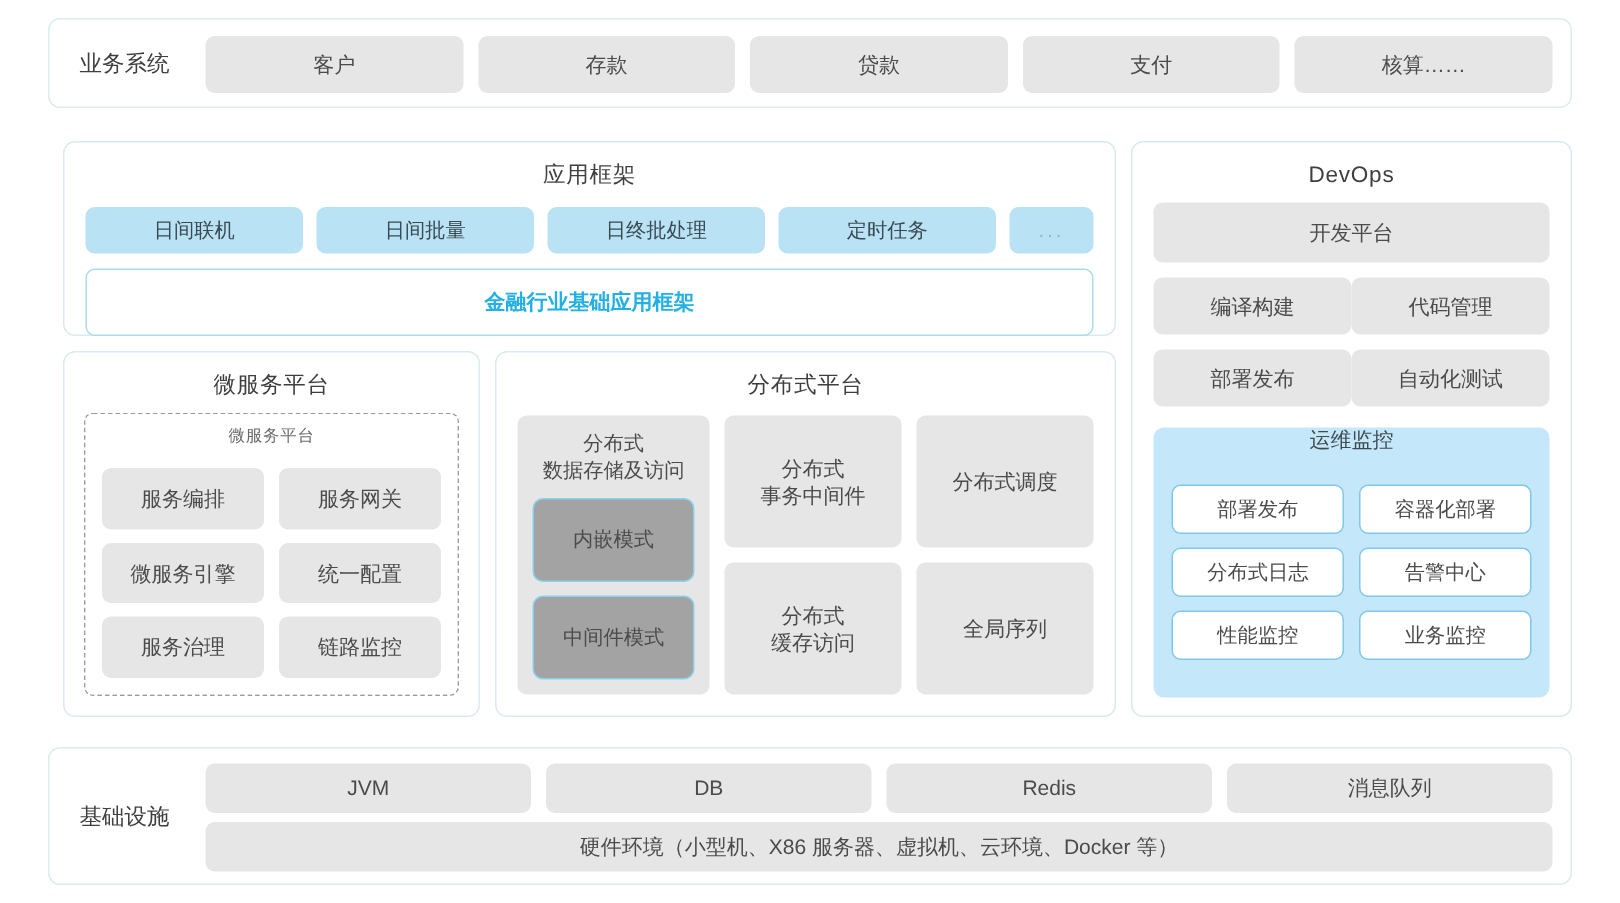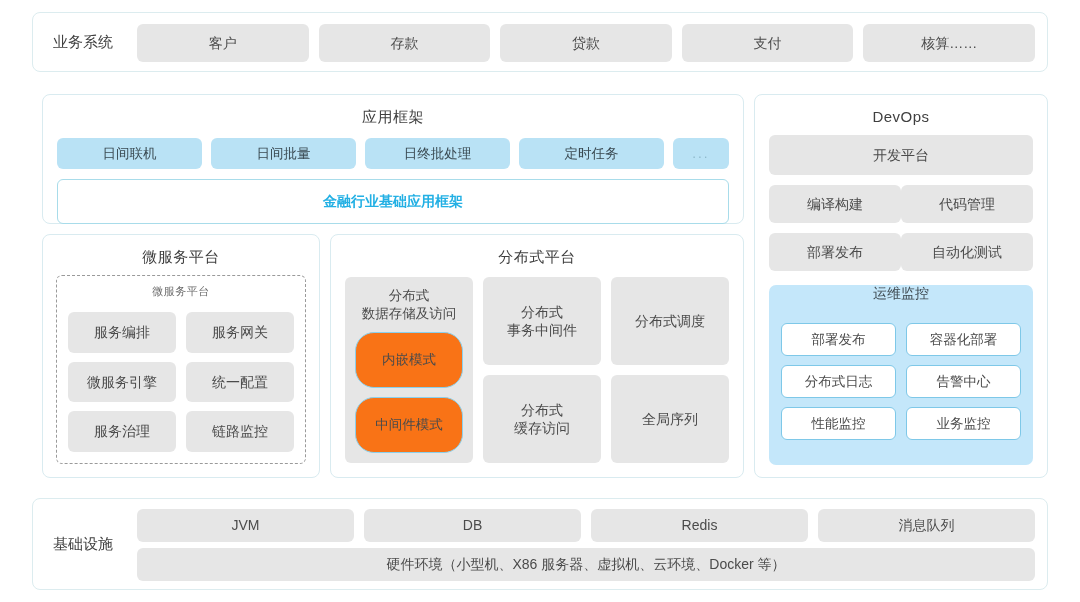--- a/index.html
+++ b/index.html
@@ -58,24 +58,24 @@
     background: #b9e2f5;
     color: #3a4a52;
   }
   .tile.dots { color:#8fb9cb; letter-spacing:2px; }
   .tile.outline {
     background: #ffffff;
     border: 1px solid #7ec8e8;
     color: #4b4b4b;
   }
   .tile.outline-soft {
-    background: #f97316;
+    background: #a3a3a3;
     border: 1px solid #8ad0ec;
     color: #4b4b4b;
-    border-radius: 19px;
+    border-radius: 7px;
   }
 
   
   #business-card { left: 32px; top: 12px; width: 1016px; height: 60px; }
   #business-label {
     position: absolute; left: 20px; top: 0; height: 58px;
     display: flex; align-items: center;
     font-size: 15px; color: #3f3f3f;
   }
   #business-tiles {

